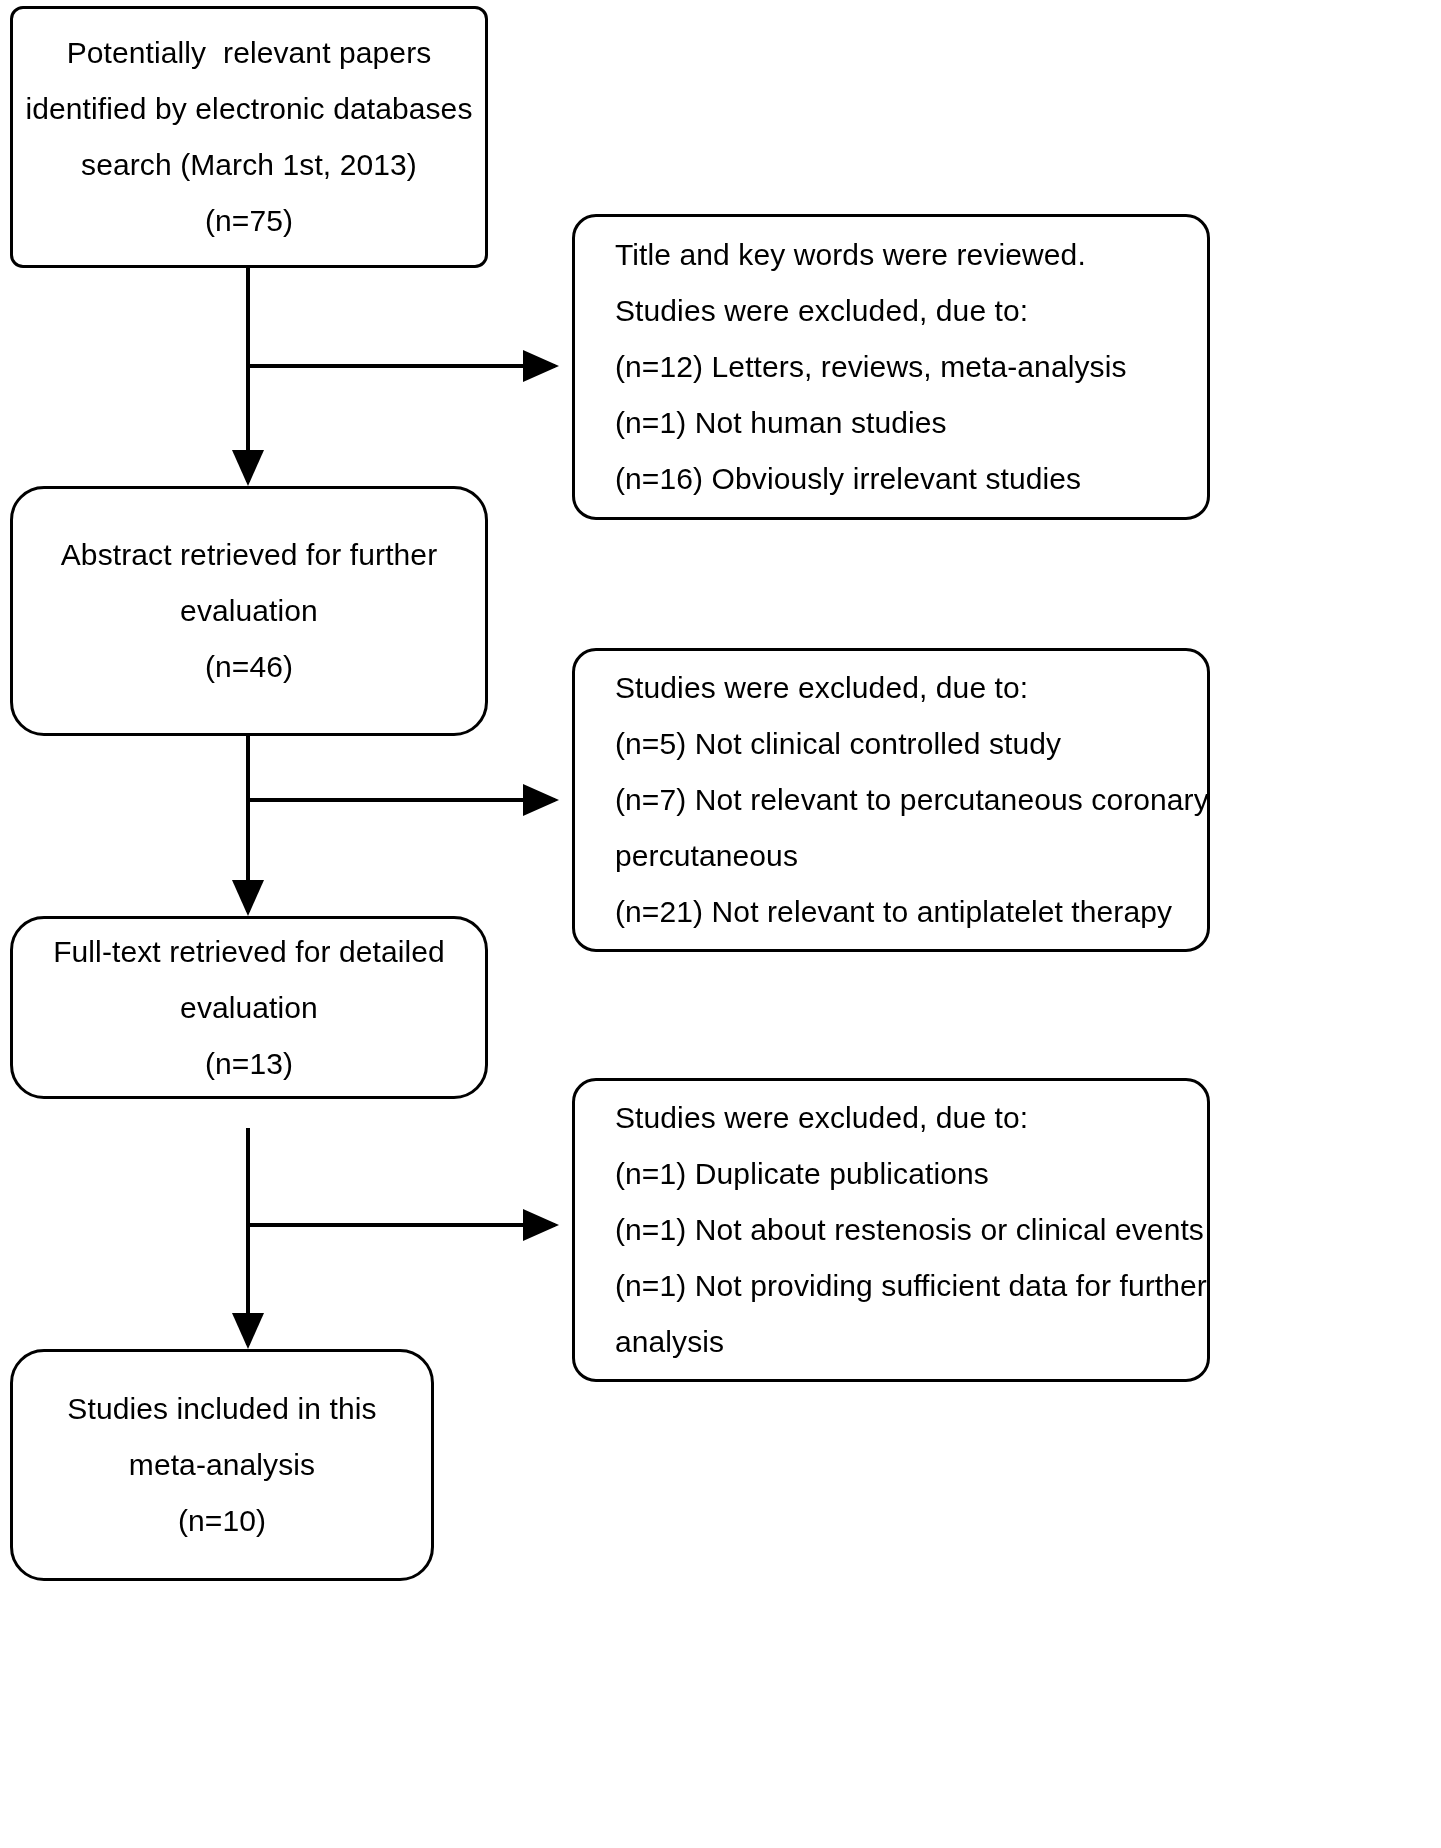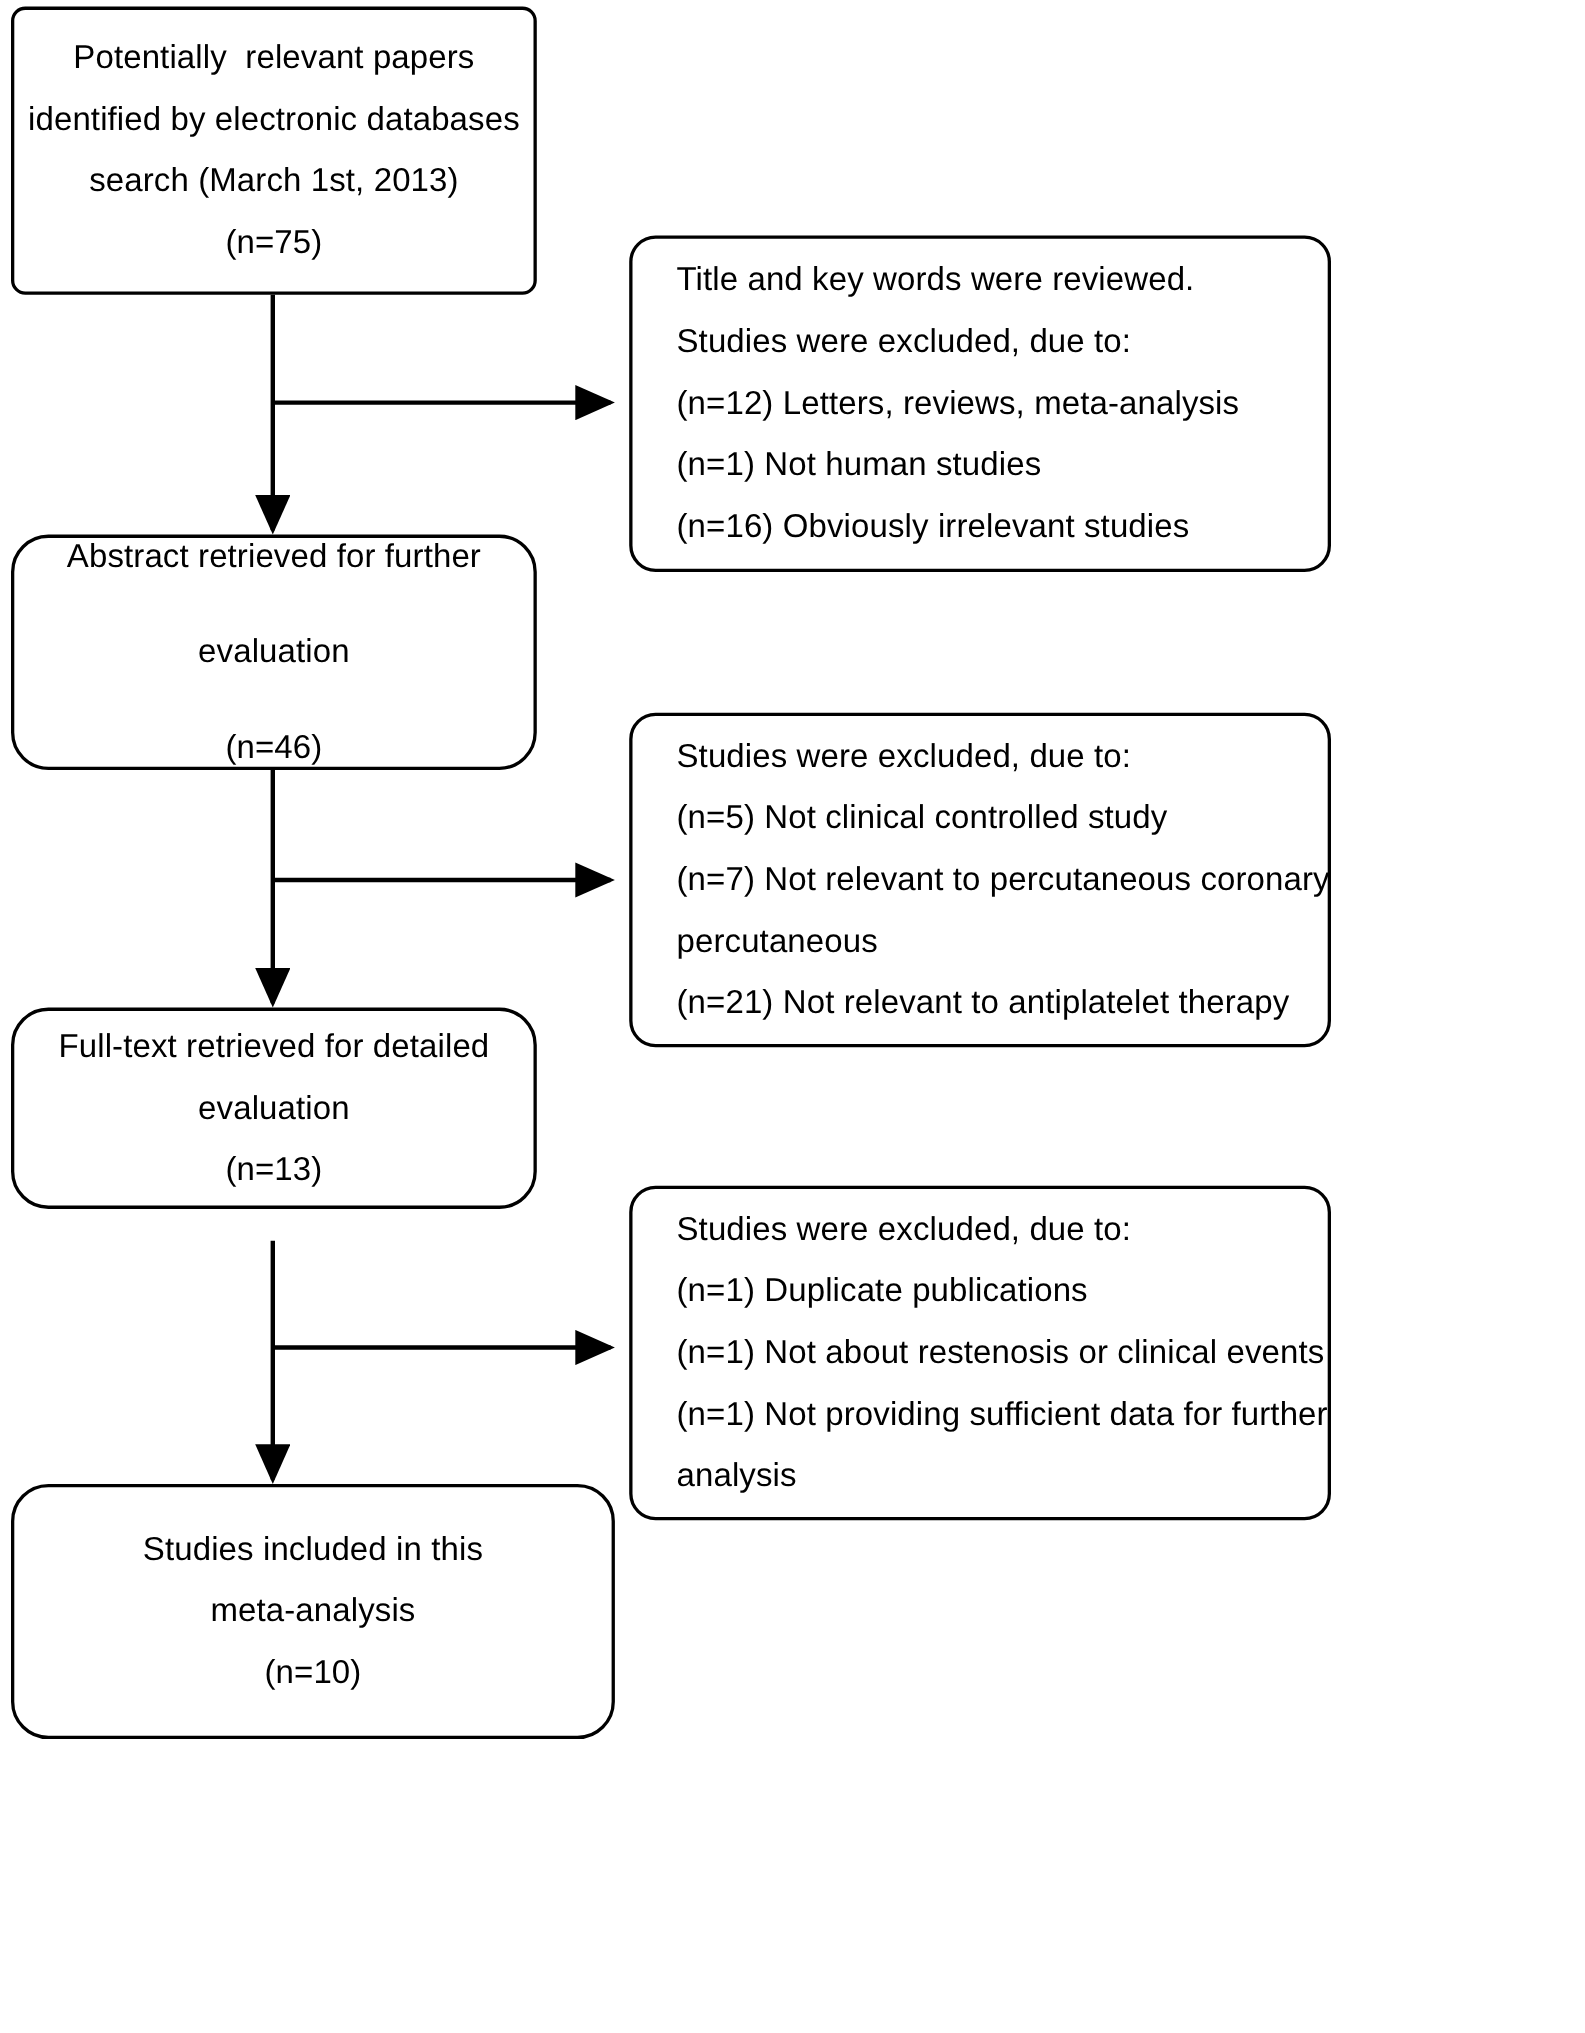--- a/index.html
+++ b/index.html
@@ -93,33 +93,33 @@
     </g>
   </svg>
 
   <div class="node main" style="left:10px; top:6px; width:478px; height:262px;border-radius:13px;">
     <div class="line">Potentially  relevant papers</div>
     <div class="line">identified by electronic databases</div>
     <div class="line">search (March 1st, 2013)</div>
     <div class="line">(n=75)</div>
   </div>
 
-  <div class="node main" style="left:10px; top:486px; width:478px; height:214px;gap:31px;">
+  <div class="node main" style="left:10px; top:486px; width:478px; height:250px;">
     <div class="line">Abstract retrieved for further</div>
     <div class="line">evaluation</div>
     <div class="line">(n=46)</div>
   </div>
 
   <div class="node main" style="left:10px; top:916px; width:478px; height:183px;">
     <div class="line">Full-text retrieved for detailed</div>
     <div class="line">evaluation</div>
     <div class="line">(n=13)</div>
   </div>
 
-  <div class="node main" style="left:10px; top:1349px; width:549px; height:232px;">
+  <div class="node main" style="left:10px; top:1349px; width:424px; height:232px;">
     <div class="line">Studies included in this</div>
     <div class="line">meta-analysis</div>
     <div class="line">(n=10)</div>
   </div>
 
   <div class="node side" style="left:572px; top:214px; width:638px; height:306px;">
     <div class="line">Title and key words were reviewed.</div>
     <div class="line">Studies were excluded, due to:</div>
     <div class="line">(n=12) Letters, reviews, meta-analysis</div>
     <div class="line">(n=1) Not human studies</div>

